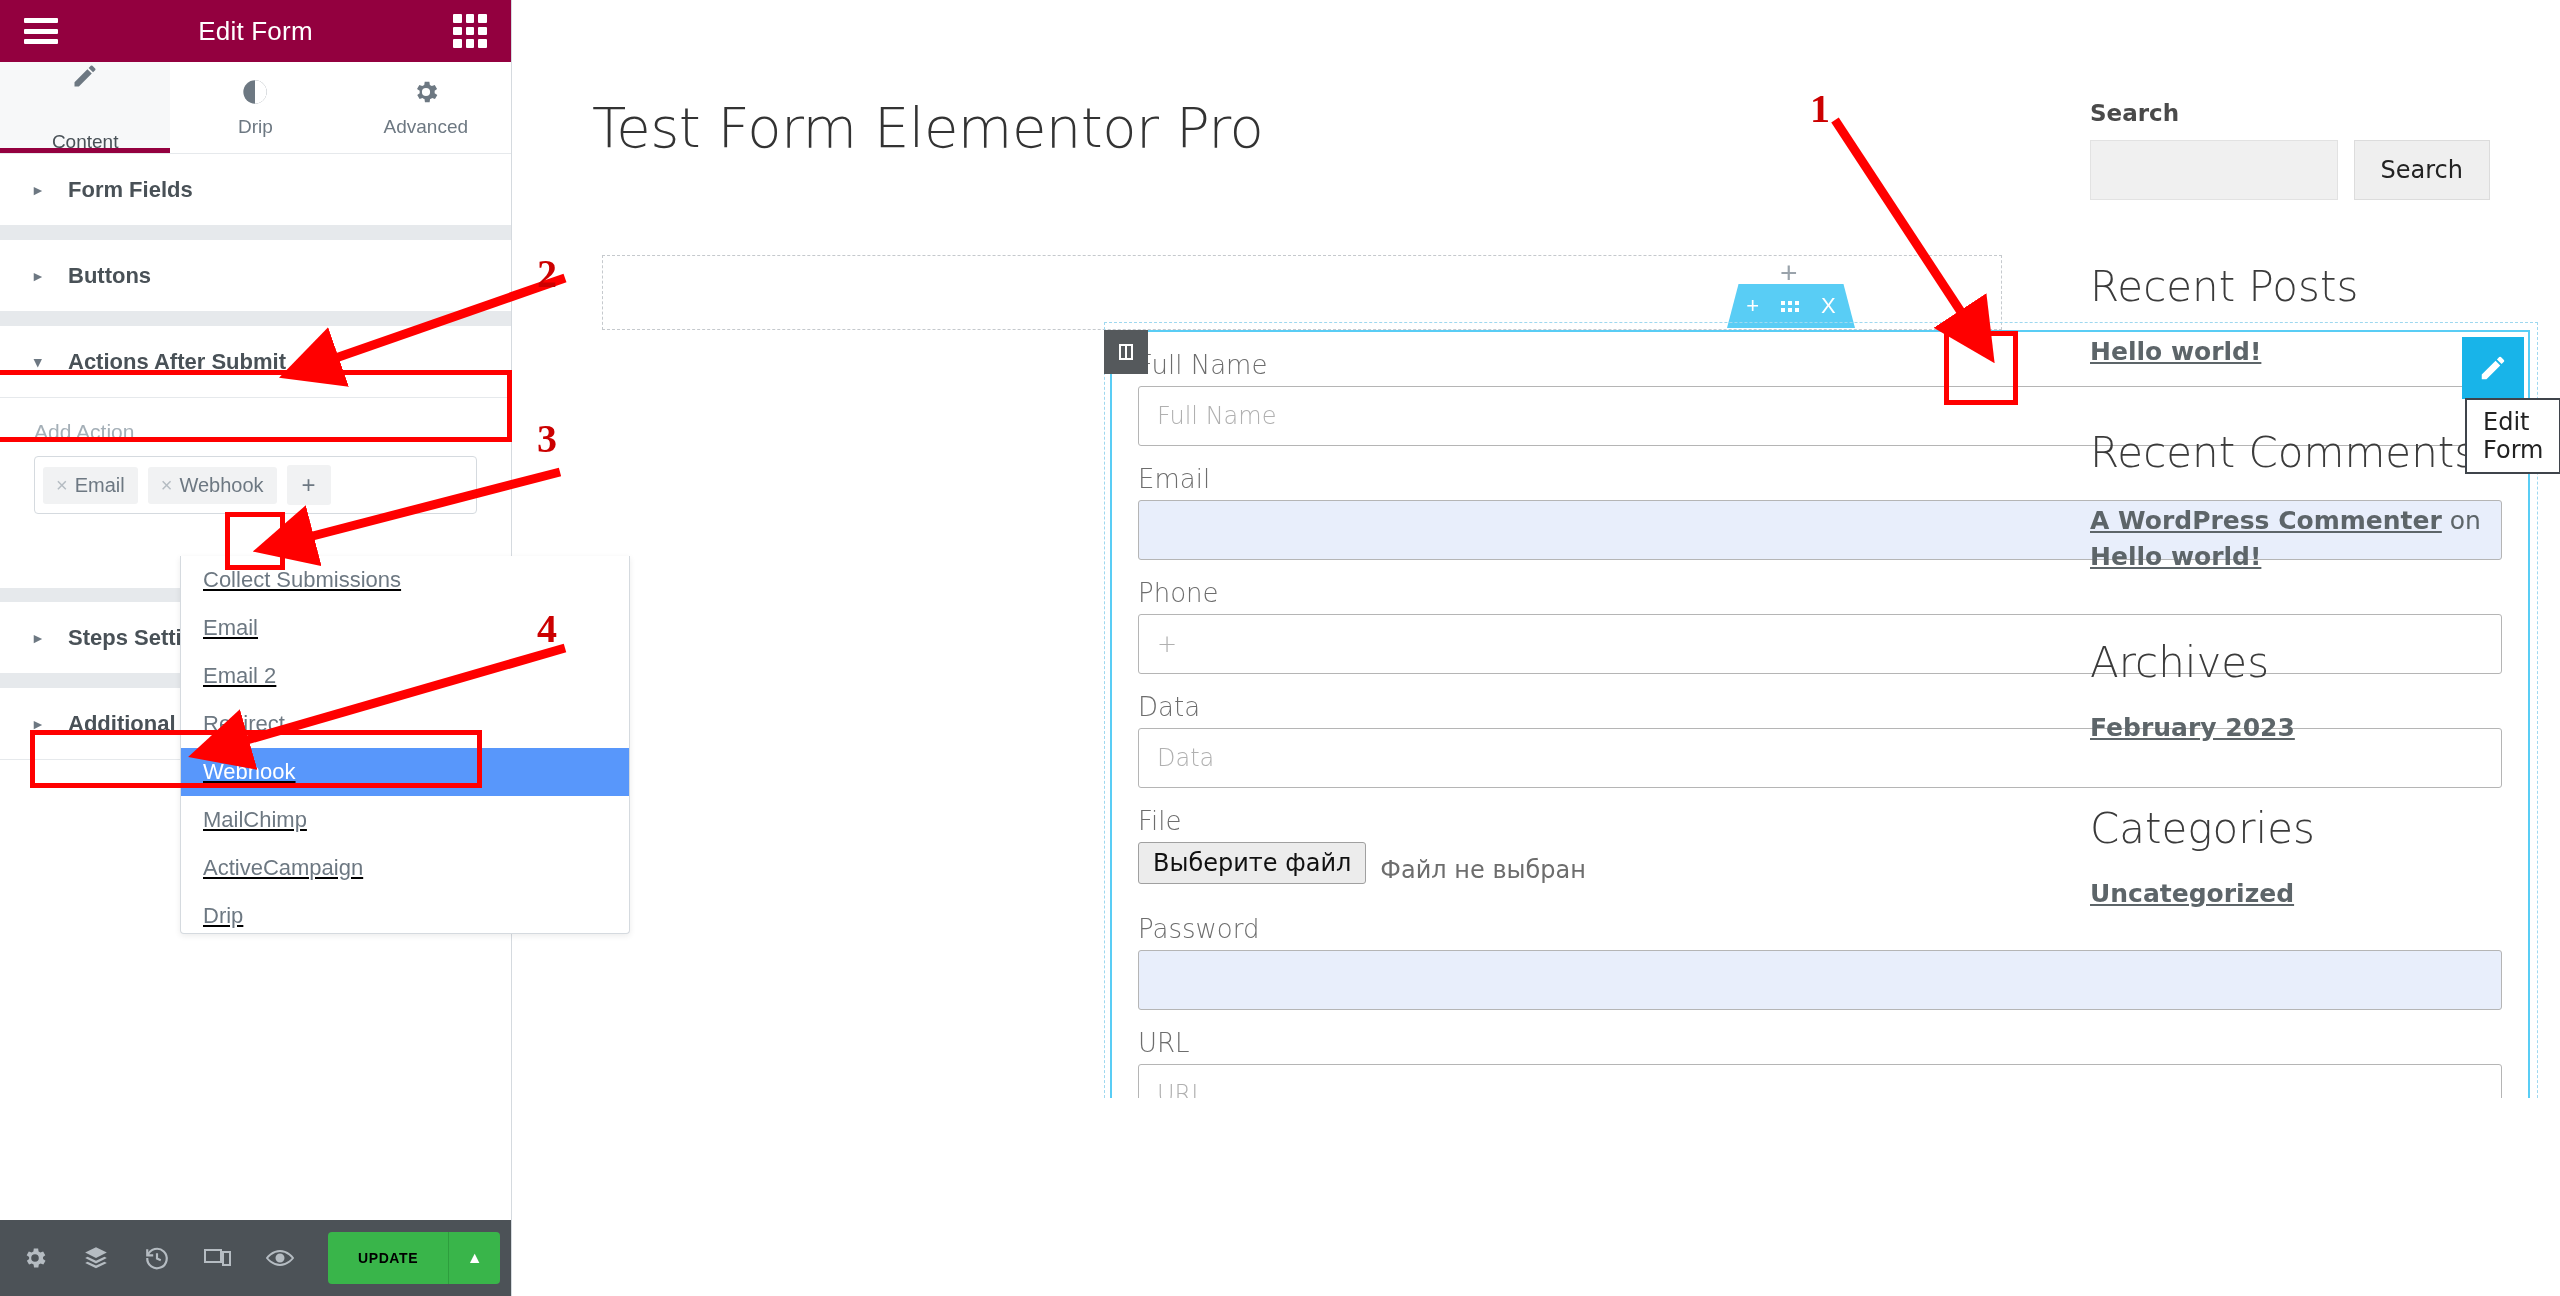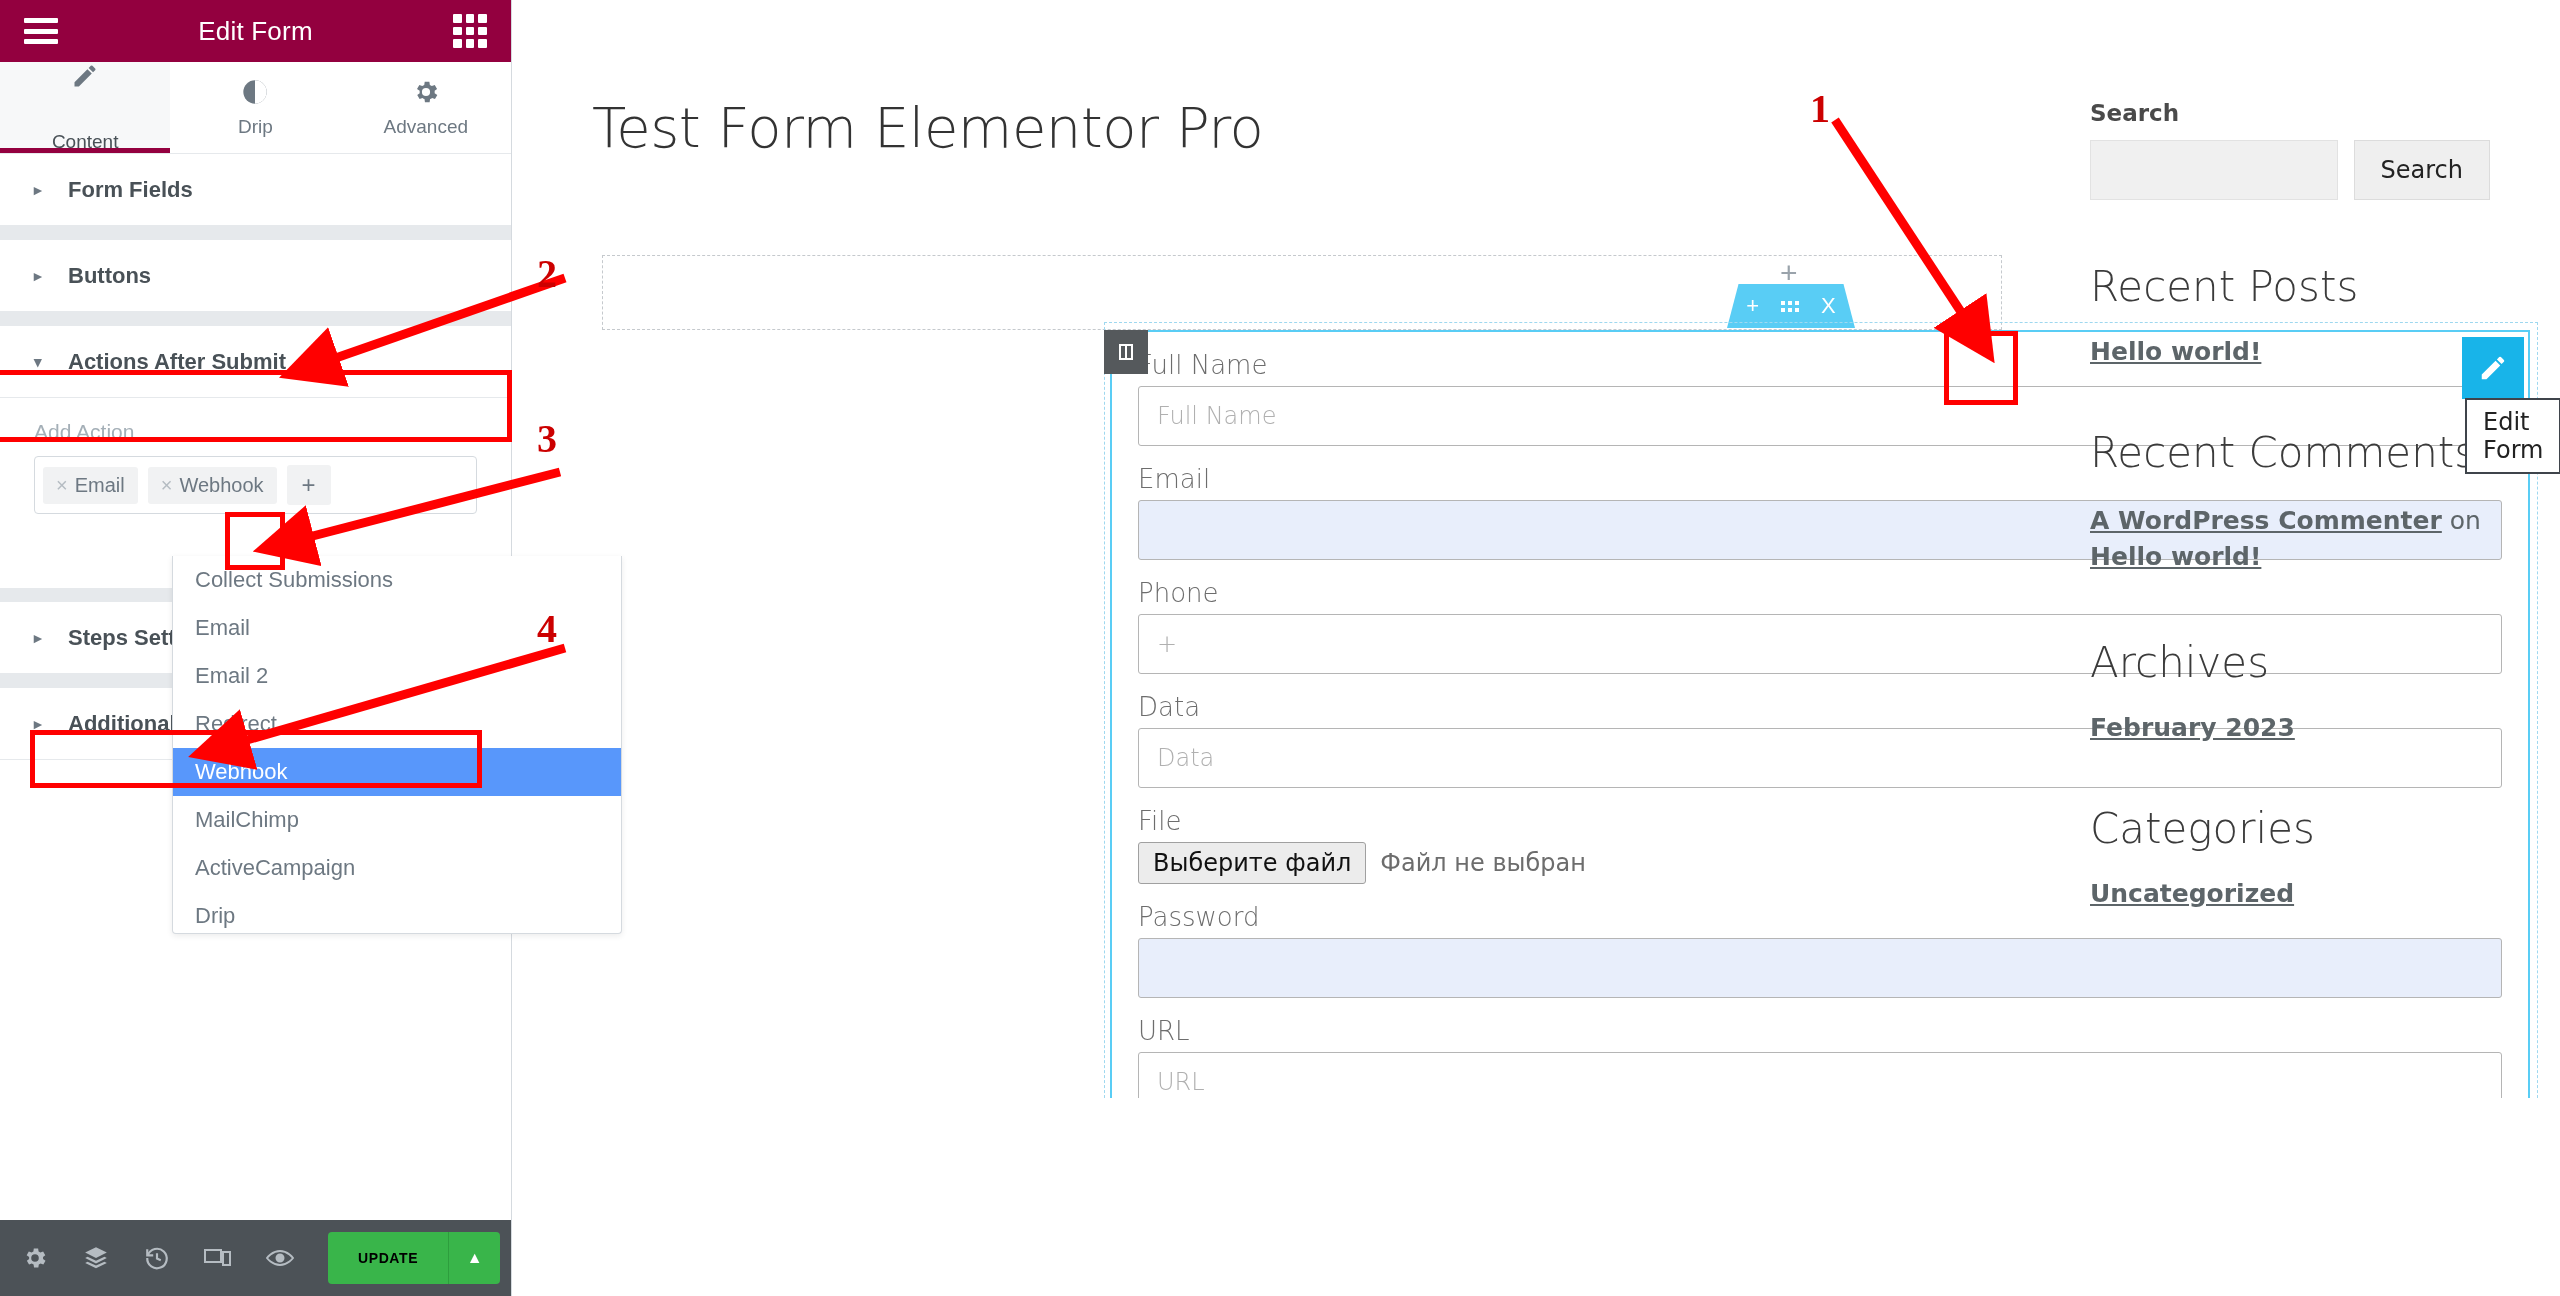--- a/index.html
+++ b/index.html
@@ -65,24 +65,25 @@
     display: flex; align-items: center; gap: 10px; flex-wrap: wrap;
   }
   .token { background: #f1f2f3; color: #6d7882; font-size: 20px;
     padding: 7px 13px; border-radius: 3px; display: flex; align-items: center; gap: 7px; }
   .token .x { color: #b5bcc2; font-size: 20px; cursor: pointer; }
   .plus-token { background: #f1f2f3; color: #6d7882; font-size: 24px;
     width: 44px; height: 40px; display: flex; align-items: center;
     justify-content: center; border-radius: 3px; cursor: pointer; }
 
   .dropdown {
-    position: absolute; left: 172px; top: 556px; width: 450px;
+    position: absolute; left: 180px; top: 556px; width: 450px;
     background: #ffffff; border: 1px solid #d5dadf; border-top: none;
     border-radius: 0 0 4px 4px; z-index: 40; overflow: hidden; height: 378px;
     box-shadow: 0 2px 6px rgba(0,0,0,.08);
+    text-decoration: underline;
   }
   .dd-item { padding: 11px 22px; font-size: 22px; color: #6d7882; cursor: pointer;
     white-space: nowrap; }
   .dd-item.selected { background: #5897fb; color: #ffffff; }
 
   .panel-footer-space { background: #e6e9ec; }
   .need-help { display:flex; align-items:center; justify-content: flex-end;
     gap: 12px; padding: 0 40px; color:#6d7882; font-size: 21px; height: 60px; }
   .qmark { width: 30px; height: 30px; border: 2px solid #b5bcc2; border-radius: 50%;
     display:flex; align-items:center; justify-content:center;
@@ -136,21 +137,21 @@
 
   .form-area { position: absolute; left: 0; top: 0; right: 0; bottom: 0;
     padding: 18px 26px 0 26px; }
   .f-label { font-size: 26px; color: #6d6d6d; font-family:"DejaVu Sans",sans-serif;
     font-weight: 300; margin-bottom: 6px; }
   .f-input { width: 100%; height: 60px; border: 1px solid #b5b5b5; border-radius: 3px;
     background:#fff; display:flex; align-items:center; padding: 0 18px;
     font-size: 24px; color: #b0b0b0; font-family:"DejaVu Sans",sans-serif;
     font-weight:300; margin-bottom: 18px; }
   .f-input.filled { background: #e8eefb; border-color:#b5b5b5; }
-  .f-file { margin-bottom: 18px; display:flex; align-items:center; gap: 14px; }
+  .f-file { margin-bottom: 30px; display:flex; align-items:flex-end; gap: 14px; }
   .file-btn { border: 1px solid #a0a0a0; background:#ececec; border-radius:3px;
     padding: 6px 14px; font-size: 24px; color:#111;
     font-family:"DejaVu Sans",sans-serif; cursor:pointer; }
   .file-txt { font-size: 24px; color:#6d6d6d; font-family:"DejaVu Sans",sans-serif; }
 
   .edit-form-btn { position: absolute; left: 1950px; top: 337px;
     width: 62px; height: 62px; background: #18b4e9;
     display:flex; align-items:center; justify-content:center; cursor:pointer; z-index: 20; }
   .tooltip { position: absolute; left: 1953px; top: 398px;
     background:#fff; border: 2px solid #3f444b; padding: 8px 16px;

